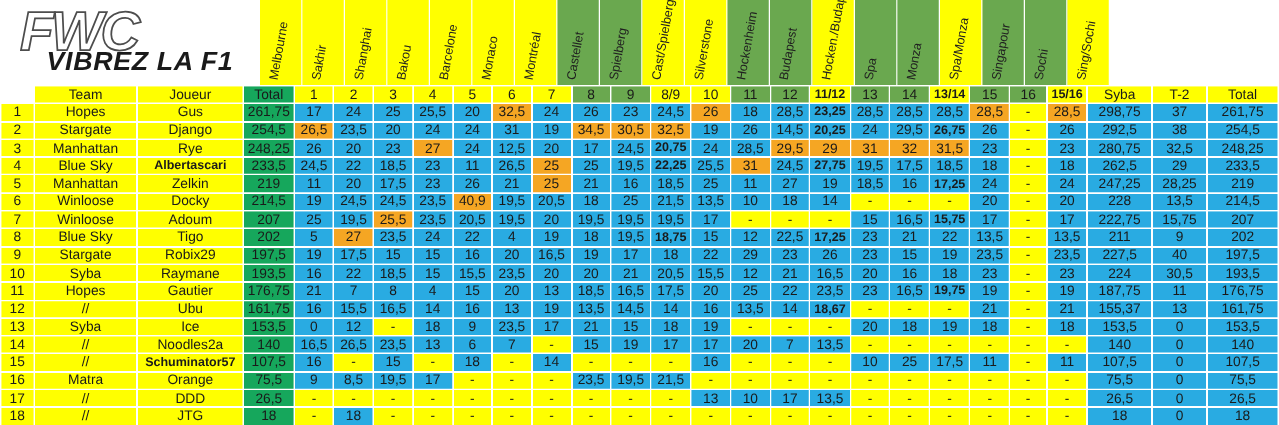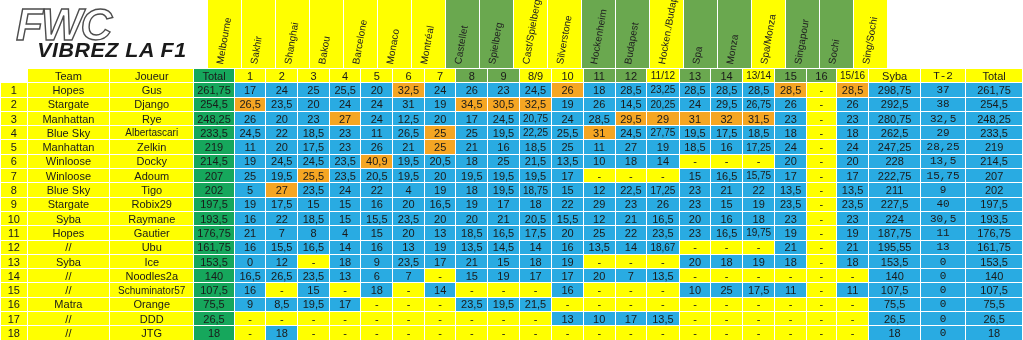--- a/index.html
+++ b/index.html
@@ -31,31 +31,31 @@
   table{position:absolute;left:0;top:68px;border-collapse:collapse;table-layout:fixed;}
   td,th{font-size:11px;color:#1a1a1a;text-align:center;height:14.3px;padding:0;
         border:1px solid #ffffff;box-sizing:border-box;font-weight:normal;
         font-family:"Liberation Sans",sans-serif;overflow:hidden;white-space:nowrap;}
   .c-rank{width:30px;}
   .c-team{width:90px;}
   .c-player{width:88px;}
   .c-total{width:42px;}
   .c-r{width:34px;}
   .c-somme{width:56px;}
-  .c-t2{width:48px;font-family:Liberation Mono, monospace;}
+  .c-t2{width:48px;}
   .c-tot{width:62px;}
 
   .y{background:#ffff00;}
   .g{background:#6aa84f;}
   .gd{background:#16a75c;}
   .b{background:#29abe2;}
   .o{background:#f5a623;}
   .w{background:#ffffff;border-color:#ffffff;}
   thead td{font-size:11px;}
-  .small{font-size:10px;}
+  .small{font-size:10px;font-weight:bold;}
 </style>
 </head>
 <body>
 
 <div id="app">
 
   <div id="logo">
     <svg class="fwc" viewBox="0 0 190 46">
       <text x="2" y="38">FWC</text>
     </svg>
@@ -497,21 +497,21 @@
           <td class="c-r b">16</td>
           <td class="c-r b">13,5</td>
           <td class="c-r b">14</td>
           <td class="c-r b small">18,67</td>
           <td class="c-r y">-</td>
           <td class="c-r y">-</td>
           <td class="c-r y">-</td>
           <td class="c-r b">21</td>
           <td class="c-r y">-</td>
           <td class="c-r b">21</td>
-          <td class="c-somme b">195,55</td>
+          <td class="c-somme b">155,37</td>
           <td class="c-t2 b">13</td>
           <td class="c-tot b">161,75</td>
         </tr>
         <tr>
           <td class="c-rank y">13</td>
           <td class="c-team y">Syba</td>
           <td class="c-player y">Ice</td>
           <td class="c-total gd">153,5</td>
           <td class="c-r b">0</td>
           <td class="c-r b">12</td>

